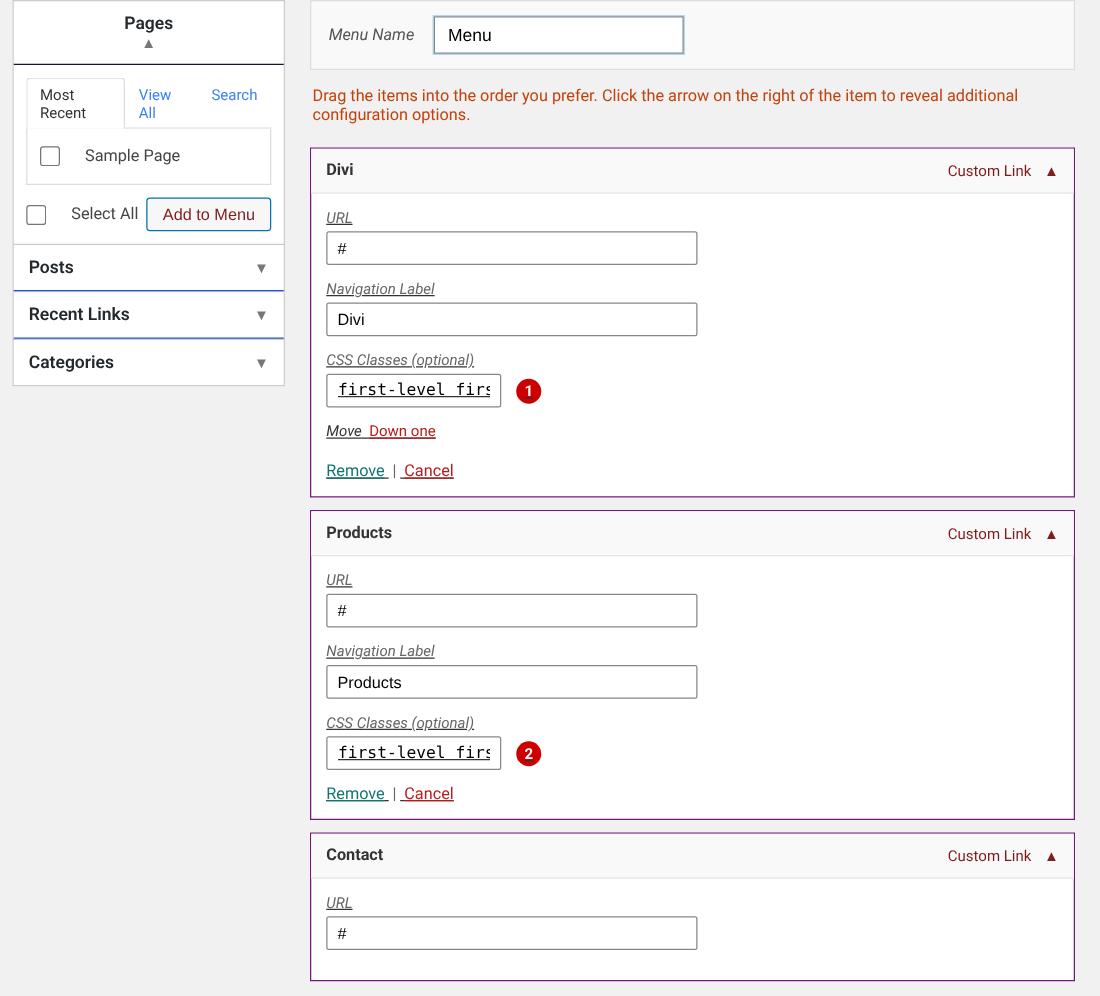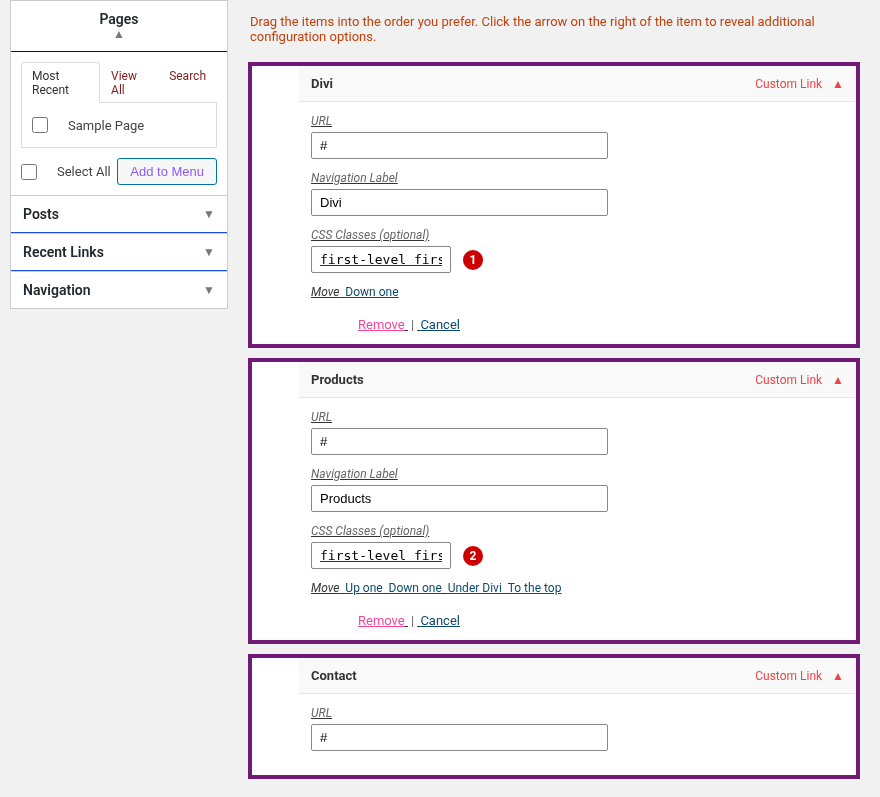--- a/index.html
+++ b/index.html
@@ -10,52 +10,52 @@
 
   .panel { background: #fff; border: 1px solid #ccc; margin-bottom: 0; }
   .panel-head { padding: 10px 12px; font-weight: 600; font-size: 14px; color: #23282d; display: flex; justify-content: space-between; align-items: center; cursor: pointer; border-bottom: 1px solid #1d4ed8; }
   .panel:last-child .panel-head { border-bottom: none; }
   .panel-open .panel-head { border-bottom: 1px solid #0f172a; flex-direction: column; }
   .panel-body { padding: 10px; }
   .sidebar .panel + .panel { border-top: none; }
   .chev { color: #777; font-size: 12px; }
 
   .tabs { display: flex; border-bottom: 1px solid #ddd; margin-bottom: 0; }
-  .tabs .tab { padding: 6px 10px; font-size: 12px; color: #7f1d1d; cursor: pointer; border: 1px solid transparent; border-bottom: none; margin-bottom: -1px; }
+  .tabs .tab { padding: 6px 10px; font-size: 12px; color: #3b82f6; cursor: pointer; border: 1px solid transparent; border-bottom: none; margin-bottom: -1px; }
   .tabs .tab.active { border-color: #ddd; background: #fff; color: #333; border-top-left-radius: 3px; border-top-right-radius: 3px; }
   .tab-body { border: 1px solid #ddd; border-top: none; padding: 10px; background: #fff; margin-bottom: 10px; }
 
   .checkbox-row { display: flex; align-items: center; gap: 20px; font-size: 13px; color: #444; padding: 4px 0; }
   input[type=checkbox] { width: 16px; height: 16px; }
 
   .sidebar-footer { display: flex; justify-content: space-between; align-items: center; margin-top: 0; }
-  .btn-outline { border: 1px solid #0073aa; background: #f7f7f7; color: #8b5cf6; padding: 5px 12px; border-radius: 3px; cursor: pointer; font-size: 13px; }
+  .btn-outline { border: 1px solid #0073aa; background: #f7f7f7; color: #7f1d1d; padding: 5px 12px; border-radius: 3px; cursor: pointer; font-size: 13px; }
 
   .menu-name-row { background: #f9f9f9; border: 1px solid #ddd; padding: 12px 14px; display: flex; align-items: center; gap: 16px; margin-bottom: 10px; }
   .menu-name-row label { font-style: italic; color: #555; font-size: 13px; }
   .menu-name-row input { padding: 6px 10px; font-size: 14px; border: 1px solid #7e8993; width: 200px; box-shadow: 0 0 0 1px rgba(30,140,190,.3); }
 
   .instruction { font-size: 13px; color: #c2410c; margin: 14px 2px 18px; }
 
-  .menu-item { border: 4px solid #701a75; background: #fff; margin-bottom: 10px; width: 310px; padding-left: 47px; }
+  .menu-item { border: 1px solid #701a75; background: #fff; margin-bottom: 10px; width: 310px; }
   .menu-item.expanded { width: auto; }
   .menu-item-head { background: #f9f9f9; border-bottom: 1px solid #e6e6e6; padding: 10px 12px; display: flex; justify-content: space-between; align-items: center; cursor: pointer; }
   .menu-item-head .title { font-weight: 700; font-size: 13px; }
-  .menu-item-head .meta { color: #ef4444; font-size: 12px; display: flex; gap: 10px; align-items: center; justify-content: center; }
+  .menu-item-head .meta { color: #7f1d1d; font-size: 12px; display: flex; gap: 10px; align-items: center; justify-content: center; }
   .menu-item-body { padding: 12px; text-decoration: underline; }
   .field-lbl { font-style: italic; color: #666; font-size: 12px; margin-bottom: 4px; display: block; }
   .field-in { width: 297px; max-width: 100%; padding: 5px 8px; font-size: 13px; border: 1px solid #888; border-radius: 2px; }
   .field-in.mono { font-family: Menlo, Consolas, monospace; width: 140px; }
   .fgroup { margin-bottom: 12px; }
   .css-row { display: flex; align-items: center; gap: 12px; }
   .badge-num { width: 20px; height: 20px; border-radius: 50%; background: #c00; color: #fff; font-size: 12px; font-weight: 700; display: flex; align-items: center; justify-content: center; }
   .move-row { font-size: 12px; color: #333; margin: 6px 0 18px; font-style: italic; }
   .move-row a { font-style: normal; }
-  a { color: #0c4a6e; text-decoration: underline; }
-  a.danger { color: #ec4899; margin-left: 47px; }
+  a { color: #b91c1c; text-decoration: underline; }
+  a.danger { color: #0f766e; }
   .sep { color: #666; margin: 0 3px; }
   .remove-row { font-size: 13px; }
 </style>
 </head>
 <body>
 
 <div class="layout">
   <div class="sidebar">
     <div class="panel panel-open">
       <div class="panel-head">
@@ -91,27 +91,31 @@
       </div>
     </div>
     <div class="panel">
       <div class="panel-head">
         <span>Recent Links</span>
         <span class="chev">▼</span>
       </div>
     </div>
     <div class="panel">
       <div class="panel-head">
-        <span>Navigation</span>
+        <span>Categories</span>
         <span class="chev">▼</span>
       </div>
     </div>
   </div>
 
   <div class="main">
+    <div class="menu-name-row">
+      <label>Menu Name</label>
+      <input type="text" value="Menu" style="">
+    </div>
 
     <div class="instruction">Drag the items into the order you prefer. Click the arrow on the right of the item to reveal additional configuration options.</div>
 
     <div id="menu-items">
   <div class="menu-item expanded">
     <div class="menu-item-head">
       <span class="title">Divi</span>
       <span class="meta">
         <span>Custom Link</span>
         <span>▲</span>
@@ -160,23 +164,20 @@
         <span class="field-lbl">Navigation Label</span>
         <input class="field-in" type="text" value="Products" style="">
       </div>
       <div class="fgroup">
         <span class="field-lbl">CSS Classes (optional)</span>
         <div class="css-row">
           <input class="field-in mono" type="text" value="first-level first-level" style="">
           <span class="badge-num">2</span>
         </div>
       </div>
-      <div class="move-row">
-        <span>Move</span>&nbsp; <a href="#">Up one</a>&nbsp; <a href="#">Down one</a>&nbsp; <a href="#">Under Divi</a>&nbsp; <a href="#">To the top</a>
-      </div>
       <div class="remove-row">
         <a href="#" class="danger">Remove</a>
         <span class="sep">|</span>
         <a href="#">Cancel</a>
       </div>
     </div>
   </div>
   <div class="menu-item expanded">
     <div class="menu-item-head">
       <span class="title">Contact</span>

